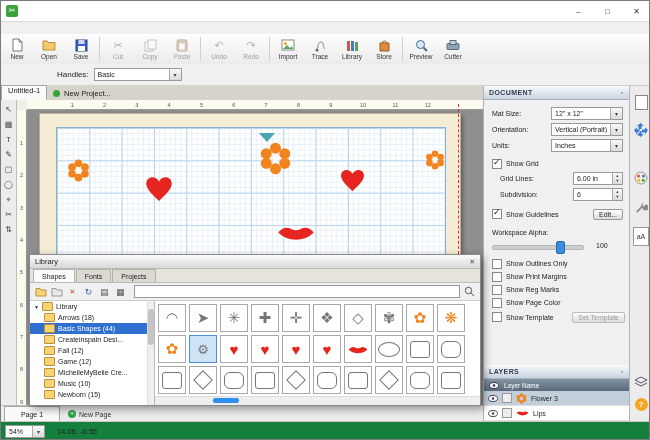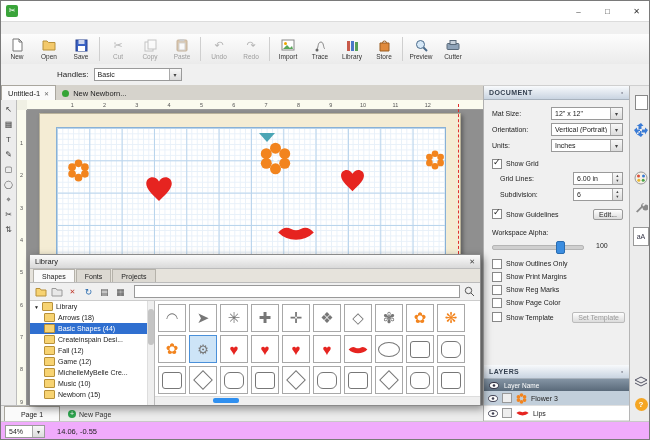--- a/index.html
+++ b/index.html
@@ -24,21 +24,21 @@
   .dim{opacity:.45;}
   
   .handlesbar{left:0;top:63px;width:650px;height:21px;background:#f0f0f0;border-bottom:1px solid #cfcfcf;display:flex;align-items:center;}
   .hlabel{font-size:8px;margin-left:8px;margin-right:5px;padding-left:48px;}
   .sel{display:flex;align-items:center;background:#fff;border:1px solid #9a9a9a;height:13px;font-size:7px;box-sizing:border-box;}
   .sel .v{flex:1;padding:0 3px;white-space:nowrap;overflow:hidden;}
   .sel .a{width:11px;height:100%;background:linear-gradient(#f8f8f8,#dcdcdc);border-left:1px solid #aaa;display:flex;align-items:center;justify-content:center;font-size:6px;color:#444;}
   
   .tabbar{left:0;top:84px;width:482px;height:15px;background:#d6d3cc;border-bottom:1px solid #b5b2aa;display:flex;align-items:flex-end;}
   .dtab{height:14px;display:flex;align-items:center;font-size:7.5px;padding:0 6px;gap:4px;}
-  .dtab.active{background:#fafafa;border:1px solid #a9a69e;border-bottom:none;}
+  .dtab.active{background:#fafafa;border:1px solid #a9a69e;border-bottom:none;flex-direction:column;}
   .tabx{font-size:6px;color:#666;}
   .greendot{width:7px;height:7px;border-radius:50%;background:#35a435;display:inline-block;}
   
   .toolstrip{left:0;top:99px;width:16px;height:305px;background:#ececec;border-right:1px solid #bdbdbd;display:flex;flex-direction:column;align-items:center;box-sizing:border-box;padding-top:2px;}
   .tool{width:14px;height:15px;display:flex;align-items:center;justify-content:center;font-size:8px;color:#444;}
   
   .canvaswrap{left:16px;top:99px;width:466px;height:305px;background:#8f8f8f;overflow:hidden;}
   .rulertop{position:absolute;left:10px;top:0;right:0;height:10px;background:#fbfbef;border-bottom:1px solid #999;display:flex;padding-left:29px;box-sizing:border-box;}
   .rulerleft{position:absolute;left:0;top:10px;width:10px;bottom:0;background:#fbfbef;border-right:1px solid #999;display:flex;flex-direction:column;padding-top:17px;box-sizing:border-box;}
   .rcorner{position:absolute;left:0;top:0;width:10px;height:10px;background:#f0f0e4;border-right:1px solid #999;border-bottom:1px solid #999;}
@@ -111,21 +111,21 @@
   .rstrip{left:628px;top:85px;width:22px;height:335px;background:#ececec;border-left:1px solid #b5b5b5;box-sizing:border-box;}
   .rsico{position:absolute;left:3px;width:16px;height:16px;display:flex;align-items:center;justify-content:center;}
   .pageglyph{width:11px;height:13px;background:#fff;border:1px solid #888;}
   .aabox{width:15px;height:17px;background:#fff;border:1px solid #999;font-size:7px;display:flex;align-items:center;justify-content:center;color:#334;}
   .helpico{width:13px;height:13px;border-radius:50%;background:#f5a623;color:#fff;font-size:8px;font-weight:bold;display:flex;align-items:center;justify-content:center;}
   
   .pagesbar{left:0;top:404px;width:482px;height:16px;background:#ececec;border-top:1px solid #bdbdbd;display:flex;align-items:flex-end;box-sizing:border-box;}
   .pagetab{height:14px;width:54px;background:#fafafa;border:1px solid #a9a69e;border-bottom:none;margin-left:3px;display:flex;align-items:center;justify-content:center;font-size:7px;}
   .newpage{display:flex;align-items:center;gap:3px;margin-left:8px;height:14px;font-size:7px;color:#333;}
   .plusdot{width:8px;height:8px;border-radius:50%;background:#2ea44f;color:#fff;font-size:7px;line-height:8px;text-align:center;}
-  .statusbar{left:0;top:420px;width:650px;height:20px;background:#f0abfc;border-top:1px solid #c8c8c8;display:flex;align-items:center;box-sizing:border-box;}
+  .statusbar{left:0;top:420px;width:650px;height:20px;background:#15803d;border-top:1px solid #c8c8c8;display:flex;align-items:center;box-sizing:border-box;}
   .zoombox{margin-left:4px;width:40px;height:13px;}
   .coords{font-size:7.5px;margin-left:12px;color:#222;}
 </style>
 </head>
 <body>
 
 <div id="app">
 
   <div class="abs titlebar">
     <div class="appicon">✂</div>
@@ -266,21 +266,21 @@
     </div>
   </div>
 
   <div class="abs tabbar">
     <div class="dtab active">
       <span>Untitled-1</span>
       <span class="tabx">✕</span>
     </div>
     <div class="dtab">
       <span class="greendot"></span>
-      <span>New Newborn...</span>
+      <span>New Project...</span>
     </div>
   </div>
 
   <div class="abs toolstrip">
     <div class="tool">↖</div>
     <div class="tool">▦</div>
     <div class="tool">T</div>
     <div class="tool">✎</div>
     <div class="tool">▢</div>
     <div class="tool">◯</div>

